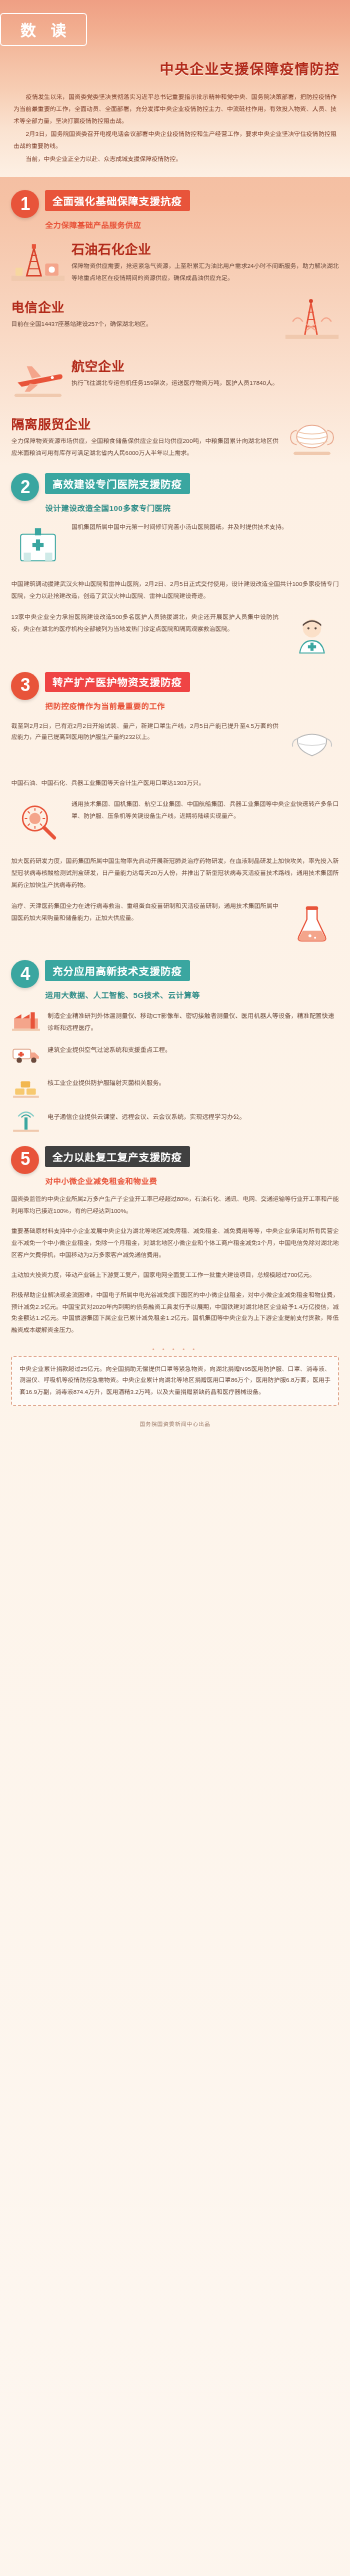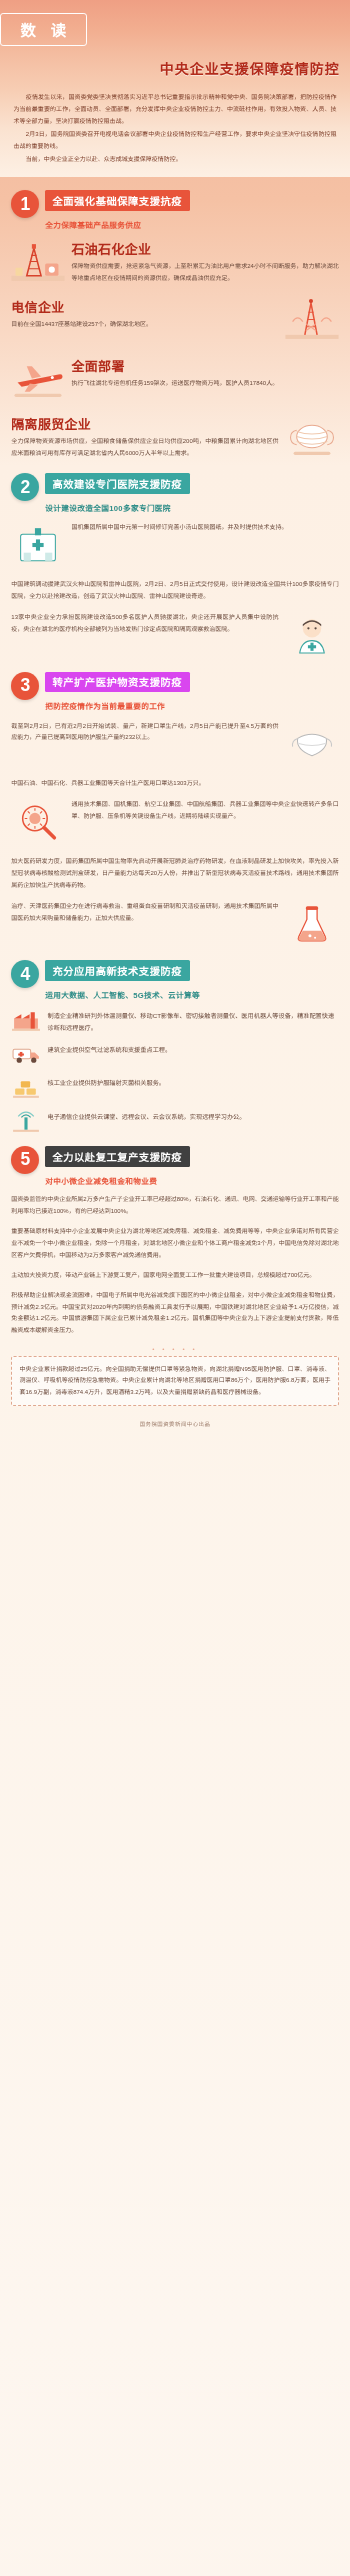--- a/index.html
+++ b/index.html
@@ -104,21 +104,21 @@
 
   .s1 .sec-num { background: #e8543a; }
   .s1 .sec-title { background: #e8543a; }
   .s1 .sec-sub { color: #e8543a; }
 
   .s2 .sec-num { background: #3aa6a0; }
   .s2 .sec-title { background: #3aa6a0; }
   .s2 .sec-sub { color: #2f8d88; }
 
   .s3 .sec-num { background: #e8543a; }
-  .s3 .sec-title { background: #d946ef; }
+  .s3 .sec-title { background: #ef4444; }
   .s3 .sec-sub { color: #e8543a; }
 
   .s4 .sec-num { background: #3aa6a0; }
   .s4 .sec-title { background: #3aa6a0; }
   .s4 .sec-sub { color: #2f8d88; }
 
   .s5 .sec-num { background: #e8543a; }
   .s5 .sec-title { background: #404040; }
   .s5 .sec-sub { color: #e8543a; }
 
@@ -275,21 +275,21 @@
     <div class="art">
       <svg width="54" height="47" viewBox="0 0 104 92">
         <path d="M12 54 L92 38 q8 -2 8 4 q0 6 -8 6 L20 62 Z" fill="#e8543a"></path>
         <path d="M40 46 L30 22 L40 22 L58 42 Z" fill="#f4a58b"></path>
         <path d="M36 56 L26 72 L36 72 L52 58 Z" fill="#f4a58b"></path>
         <circle cx="80" cy="44" r="3" fill="#fff"></circle>
         <rect x="6" y="76" width="92" height="6" rx="3" fill="#f0c9ae"></rect>
       </svg>
     </div>
     <div class="entry-body">
-      <div class="entry-title">全面部署</div>
+      <div class="entry-title">航空企业</div>
       <div class="entry-text">执行飞往湖北专运包机任务159架次，运送医疗物资万吨，医护人员17840人。</div>
     </div>
   </div>
 
   <div class="entry rev">
     <div class="art">
       <svg width="54" height="47" viewBox="0 0 104 92">
         <ellipse cx="52" cy="46" rx="30" ry="22" fill="#ffffff" stroke="#e8a88e" stroke-width="2"></ellipse>
         <path d="M22 36 q30 10 60 0 M22 46 q30 10 60 0 M22 56 q30 10 60 0" stroke="#f0c9ae" stroke-width="2" fill="none"></path>
         <path d="M22 34 q-12 2 -12 14 q0 12 12 14" fill="none" stroke="#e8a88e" stroke-width="2"></path>

